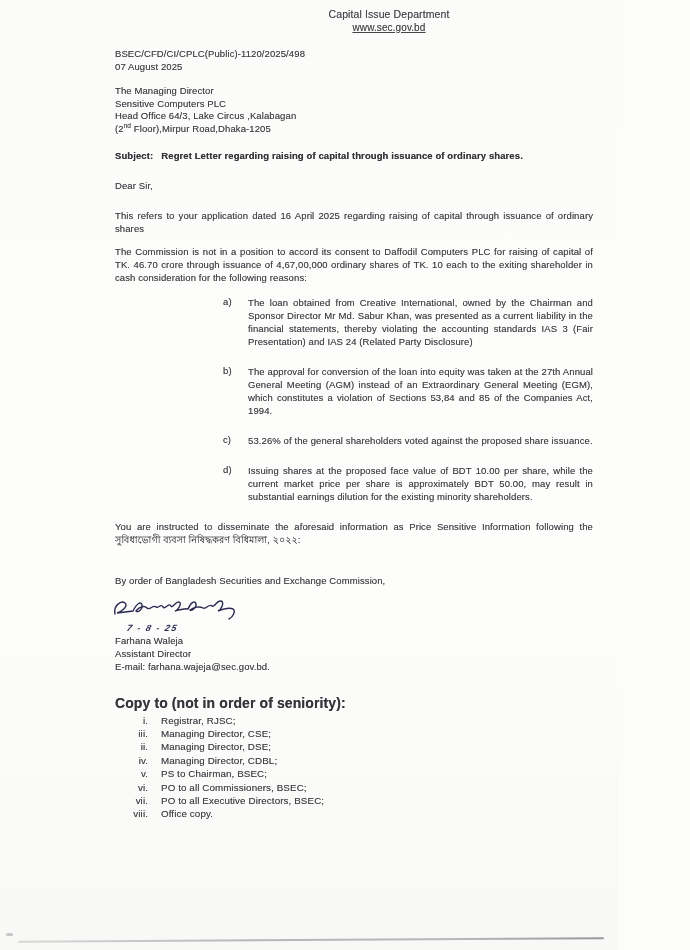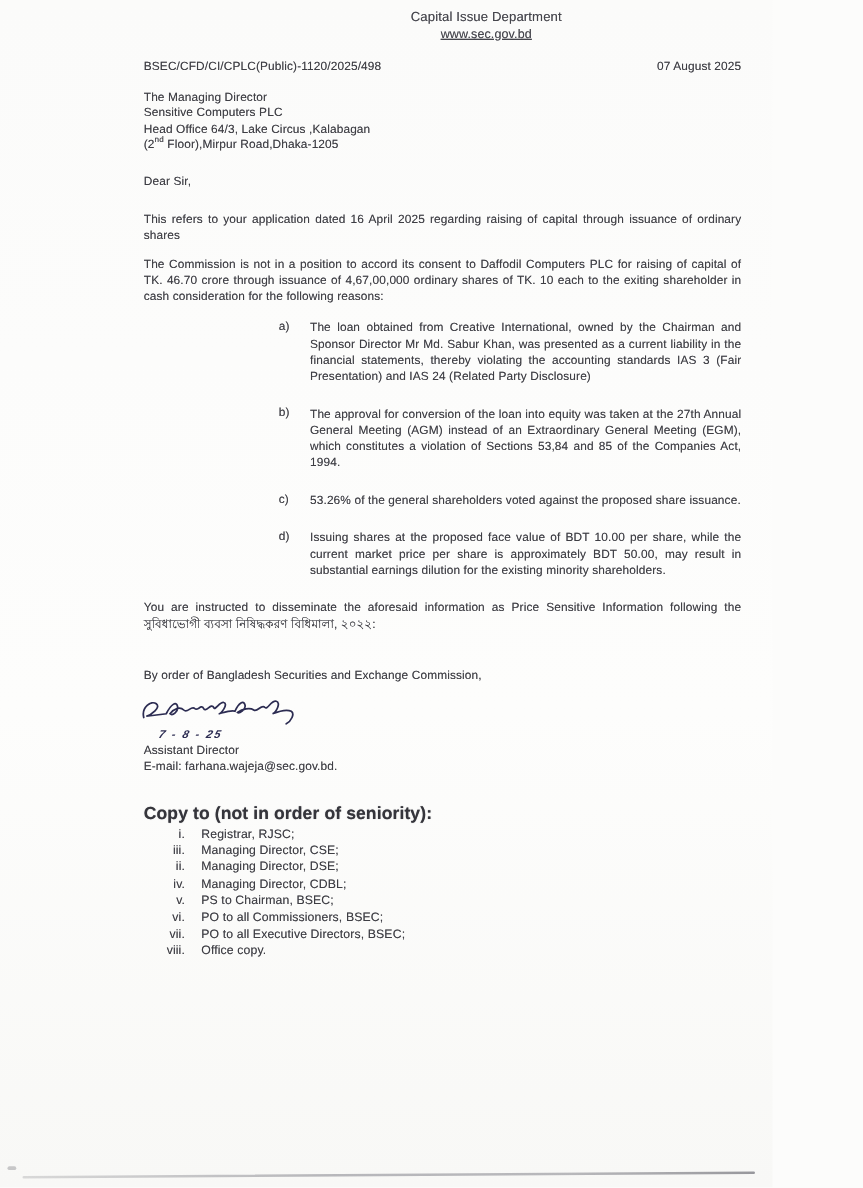--- a/index.html
+++ b/index.html
@@ -29,20 +29,21 @@
     letter-spacing: 0.1px;
   }
   .doc-header { text-align: center; margin-left: 70px; }
   .dept { font-size: 10.5px; color: #45454c; }
   .site { font-size: 10px; text-decoration: underline; margin-top: 1px; color: #45454c; }
   .ref-row {
     display: flex;
     justify-content: space-between;
     margin-top: 14px;
     font-size: 9.5px;
+    flex-direction: column;
   }
   .recipient { margin-top: 12px; }
   .recipient div { line-height: 12.5px; }
   sup { font-size: 6.5px; vertical-align: super; line-height: 0; }
   .subject {
     margin-top: 15px;
     font-weight: bold;
     color: #35353b;
     text-shadow: 0 0 0.6px rgba(45,45,55,0.7);
   }
@@ -123,20 +124,23 @@
       <span>07 August 2025</span>
     </div>
 
     <div class="recipient">
       <div>The Managing Director</div>
       <div>Sensitive Computers PLC</div>
       <div>Head Office 64/3, Lake Circus ,Kalabagan</div>
       <div><span>(2</span><sup>nd</sup><span> Floor),Mirpur Road,Dhaka-1205</span></div>
     </div>
 
+    <div class="subject">
+      <span class="s-label">Subject:</span><span>Regret Letter regarding raising of capital through issuance of ordinary shares.</span>
+    </div>
 
     <div class="salutation">Dear Sir,</div>
 
     <div class="para first">This refers to your application dated 16 April 2025 regarding raising of capital through issuance of ordinary shares</div>
 
     <div class="para">The Commission is not in a position to accord its consent to Daffodil Computers PLC for raising of capital of TK. 46.70 crore through issuance of 4,67,00,000 ordinary shares of TK. 10 each to the exiting shareholder in cash consideration for the following reasons:</div>
 
     <div class="reasons">
       <div class="reason">
         <span class="r-label">a)</span>
@@ -158,20 +162,21 @@
 
     <div class="para instruction">You are instructed to disseminate the aforesaid information as Price Sensitive Information following the সুবিধাভোগী ব্যবসা নিষিদ্ধকরণ বিধিমালা, ২০২২:</div>
 
     <div class="by-order">By order of Bangladesh Securities and Exchange Commission,</div>
 
     <div class="sig-block">
       <svg class="sig-scribble" width="130" height="24" viewBox="0 0 130 24">
         <path d="M4 16 C2 8, 10 2, 14 5 C18 8, 10 14, 6 15 L22 13 C26 5, 30 3, 31 7 C32 11, 27 15, 25 13 C28 9, 33 7, 36 10 C39 13, 42 6, 45 9 C47 11, 50 5, 52 9 C54 12, 58 4, 60 8 C61 11, 65 3, 68 4 C72 5, 66 13, 64 13 C68 12, 74 10, 77 11 C80 4, 84 2, 85 6 C86 10, 80 13, 79 12 C83 9, 89 8, 92 10 C95 12, 98 5, 101 8 C103 10, 106 2, 110 3 C114 4, 110 12, 107 13 C112 11, 118 9, 122 11 C125 13, 122 19, 118 21" stroke="#2c2c52" stroke-width="1.4" fill="none" stroke-linecap="round"></path>
       </svg>
       <span class="sig-date">7 - 8 - 25</span>
+      <div class="sig-name">Farhana Waleja</div>
       <div class="sig-title">Assistant Director</div>
       <div class="sig-email">E-mail: farhana.wajeja@sec.gov.bd.</div>
     </div>
 
     <div class="copy-block">
       <div class="copy-heading">Copy to (not in order of seniority):</div>
       <div class="copy-list">
         <div class="copy-item">
           <span class="numeral">i.</span>
           <span>Registrar, RJSC;</span>

